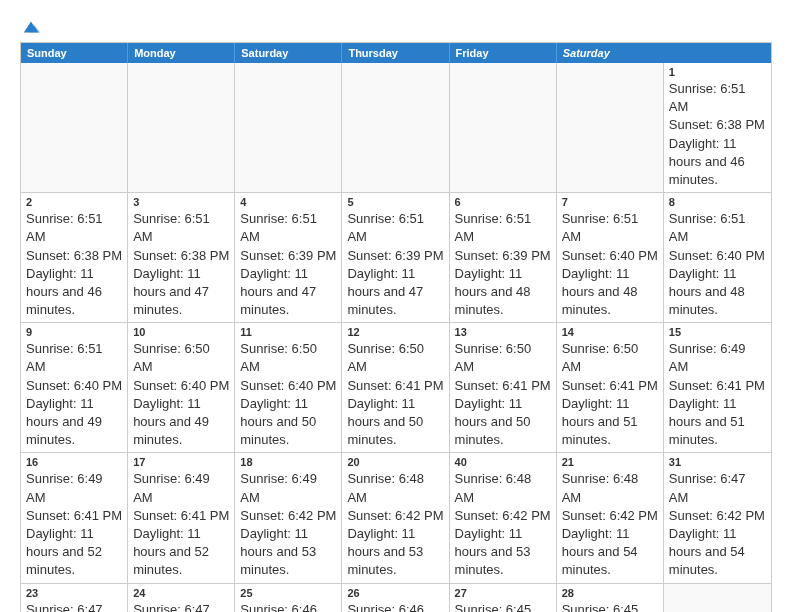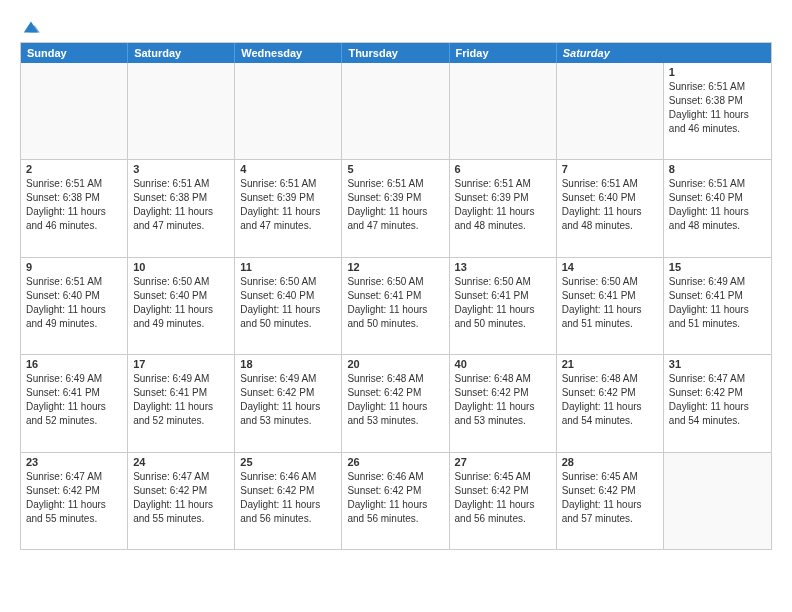--- a/index.html
+++ b/index.html
@@ -108,21 +108,21 @@
       background: #f9f9f9;
     }
     .day-num {
       font-size: 11px;
       font-weight: bold;
       color: #333;
       margin-bottom: 2px;
       display: block;
     }
     .cell-info {
-      font-size: 10px;
+      font-size: 13px;
       line-height: 1.4;
       color: #333;
     }
   </style>
 </head>
 <body>
 
 <div class="page">
   <div class="header">
     <div class="logo">
@@ -139,22 +139,22 @@
     </div>
     <div class="title-block">
       <div class="month-title"></div>
       <div class="subtitle"></div>
     </div>
   </div>
 
   <div class="calendar">
     <div class="cal-header">
     <div class="cal-header-cell">Sunday</div>
+        <div class="cal-header-cell">Monday</div>
         <div class="cal-header-cell">Saturday</div>
-        <div class="cal-header-cell">Wednesday</div>
         <div class="cal-header-cell">Thursday</div>
         <div class="cal-header-cell">Friday</div>
         <div class="cal-header-cell">Saturday</div>
       </div>
     <div class="cal-body">
     <div class="cal-row">
           <div class="cal-cell empty"></div>
           <div class="cal-cell empty"></div>
           <div class="cal-cell empty"></div>
           <div class="cal-cell empty"></div>

